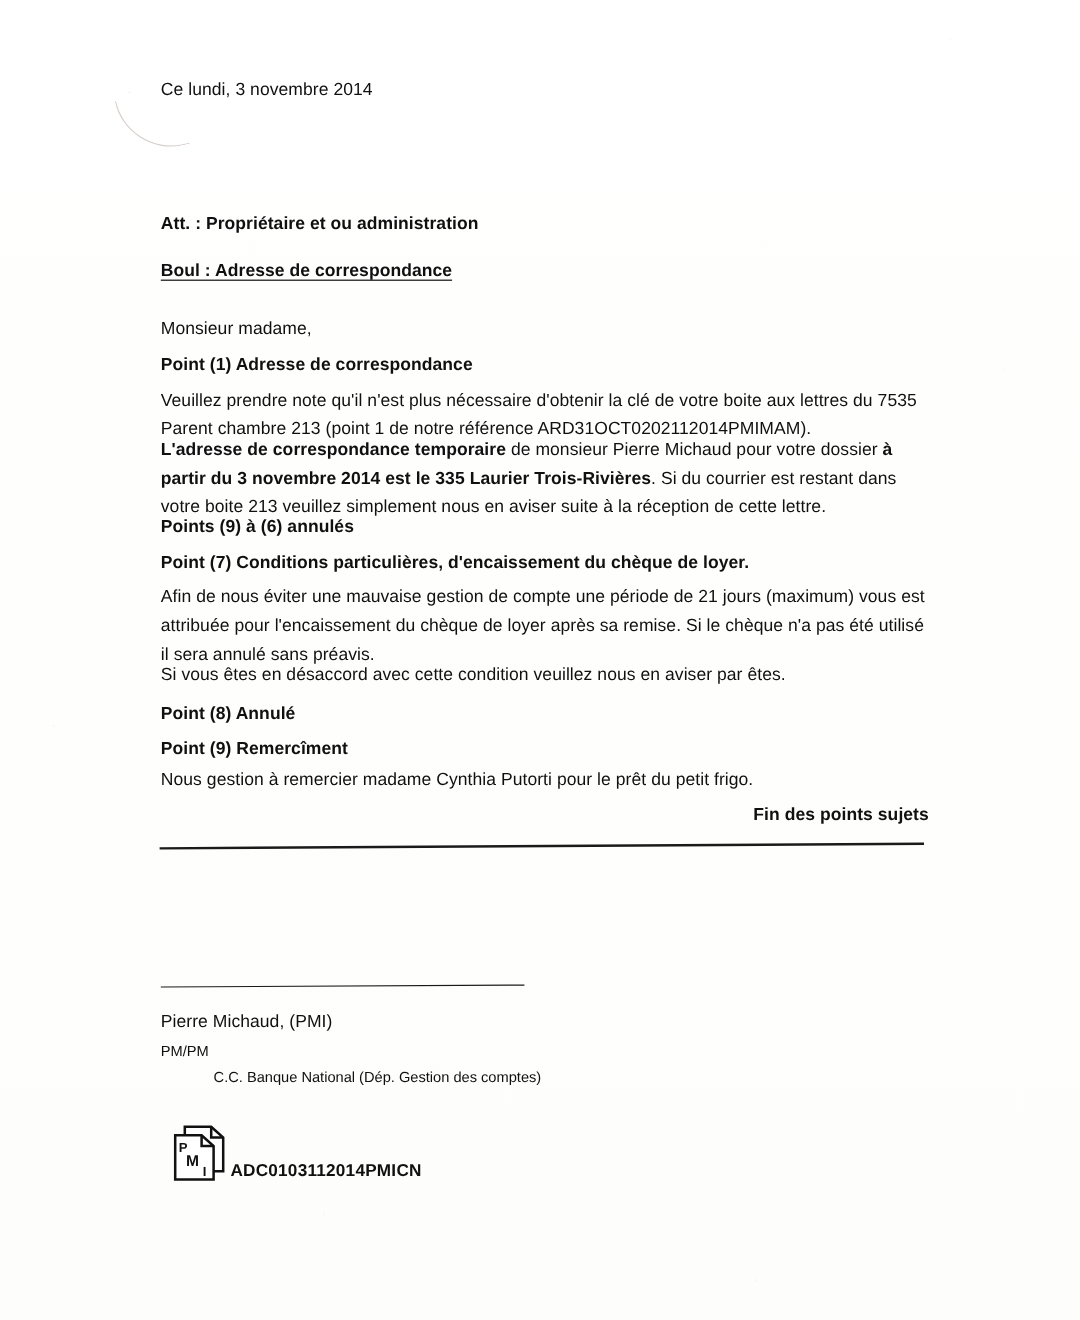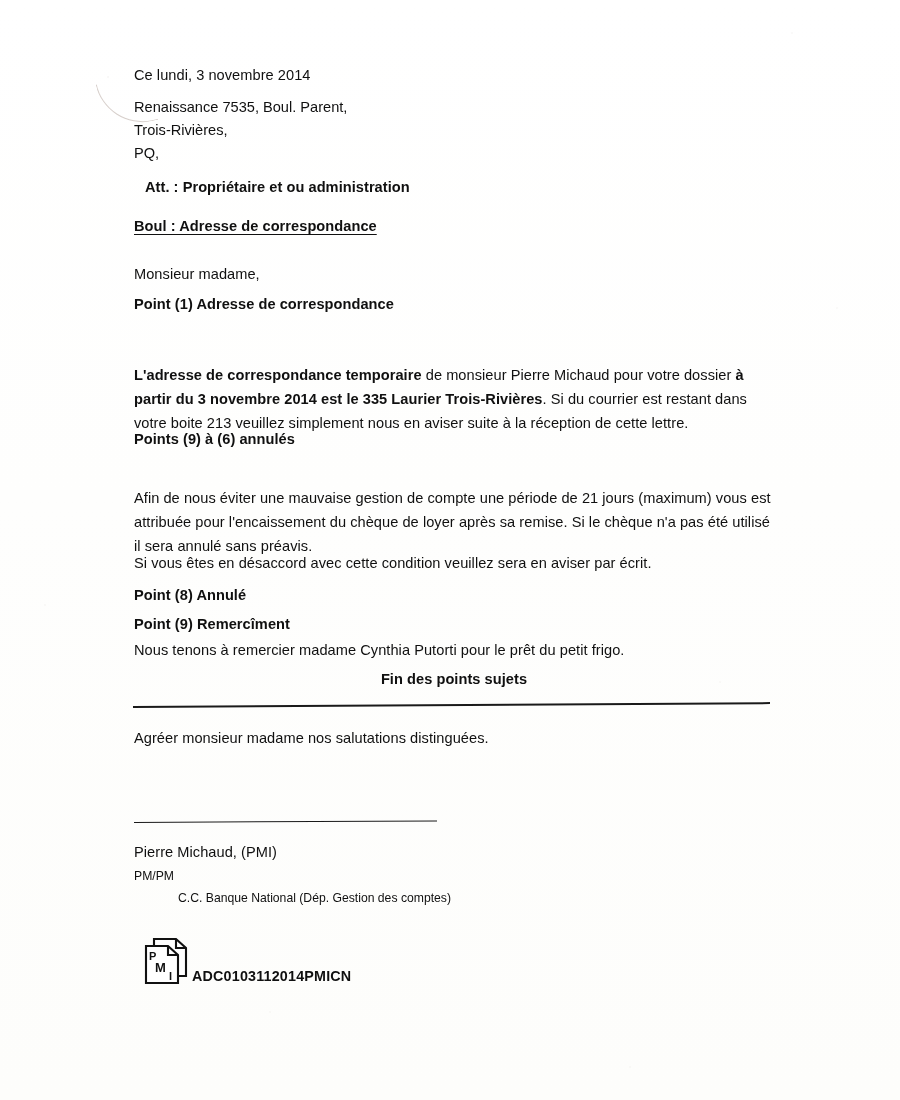--- a/index.html
+++ b/index.html
@@ -98,67 +98,63 @@
   .logo svg { display: block; }
 
   .footer-code {
     position: absolute;
     left: 192px;
     top: 968px;
     font-size: 14.3px;
     font-weight: bold;
     letter-spacing: 0.2px;
   }
-  .center { text-align: center; }
+  .center { text-align: right; }
 </style>
 </head>
 <body>
 
 <div class="page">
   <div class="paper-noise"></div>
   <div class="smudge"></div>
 
   <div class="content">
 
     <div class="blk t" style="left:134px; top:63px;">Ce lundi, 3 novembre 2014</div>
 
-    <div class="blk" style="left:134px; top:96px;">
-      <div class="addr-line">Renaissance 7535, Boul. Parent,</div>
-      <div class="addr-line">Trois-Rivières,</div>
-      <div class="addr-line">PQ,</div>
-    </div>
 
-    <div class="blk t b" style="left:134px; top:175px;margin-left:11px;">Att. : Propriétaire et ou administration</div>
+    <div class="blk t b" style="left:134px; top:175px;">Att. : Propriétaire et ou administration</div>
 
     <div class="blk t b u" style="left:134px; top:214px;">Boul : Adresse de correspondance</div>
 
     <div class="blk t" style="left:134px; top:262px;">Monsieur  madame,</div>
 
     <div class="blk t b" style="left:134px; top:292px;">Point (1) Adresse de correspondance</div>
 
+    <div class="blk t para" style="left:134px; top:322px;">Veuillez prendre note qu'il n'est plus nécessaire d'obtenir la clé de votre boite aux lettres du 7535 Parent chambre 213 (point 1 de notre référence ARD31OCT0202112014PMIMAM).</div>
 
     <div class="blk t para" style="left:134px; top:363px;"><span class="b">L'adresse de correspondance temporaire</span><span> de monsieur Pierre Michaud pour votre dossier </span><span class="b">à partir du 3 novembre 2014 est le 335 Laurier Trois-Rivières</span><span>. Si du courrier est restant dans votre boite 213 veuillez simplement nous en aviser suite à la réception de cette lettre.</span></div>
 
     <div class="blk t b" style="left:134px; top:427px;">Points (9) à (6) annulés</div>
 
+    <div class="blk t b" style="left:134px; top:457px;">Point (7) Conditions particulières, d'encaissement du chèque de loyer.</div>
 
     <div class="blk t para" style="left:134px; top:486px;">Afin de nous éviter une mauvaise gestion de compte une période de 21 jours (maximum) vous est attribuée pour l'encaissement du chèque de loyer après sa remise. Si le chèque n'a pas été utilisé il sera annulé sans préavis.</div>
 
-    <div class="blk t para" style="left:134px; top:551px;">Si vous êtes en désaccord avec cette condition veuillez sera en aviser par écrit.</div>
+    <div class="blk t para" style="left:134px; top:551px;">Si vous êtes en désaccord avec cette condition veuillez nous en aviser par êtes.</div>
 
     <div class="blk t b" style="left:134px; top:583px;">Point (8) Annulé</div>
 
     <div class="blk t b" style="left:134px; top:612px;">Point (9) Remercîment</div>
-    <div class="blk t para" style="left:134px; top:638px;">Nous tenons à remercier madame Cynthia Putorti pour le prêt du petit frigo.</div>
+    <div class="blk t para" style="left:134px; top:638px;">Nous gestion à remercier madame Cynthia Putorti pour le prêt du petit frigo.</div>
 
     <div class="blk t b center" style="left:134px; top:667px; width:640px;">Fin des points sujets</div>
 
     <div class="rule-long"></div>
 
-    <div class="blk t" style="left:134px; top:726px;">Agréer monsieur madame nos salutations distinguées.</div>
 
     <div class="rule-sig"></div>
 
     <div class="blk t" style="left:134px; top:840px;">Pierre Michaud, (PMI)</div>
     <div class="blk small" style="left:134px; top:867px;text-align:center;">PM/PM</div>
     <div class="blk small" style="left:134px; top:889px;margin-left:44px;">C.C. Banque National (Dép. Gestion des comptes)</div>
 
     <div class="logo">
       <svg width="56" height="56" viewBox="0 0 56 56" xmlns="http://www.w3.org/2000/svg">
 

